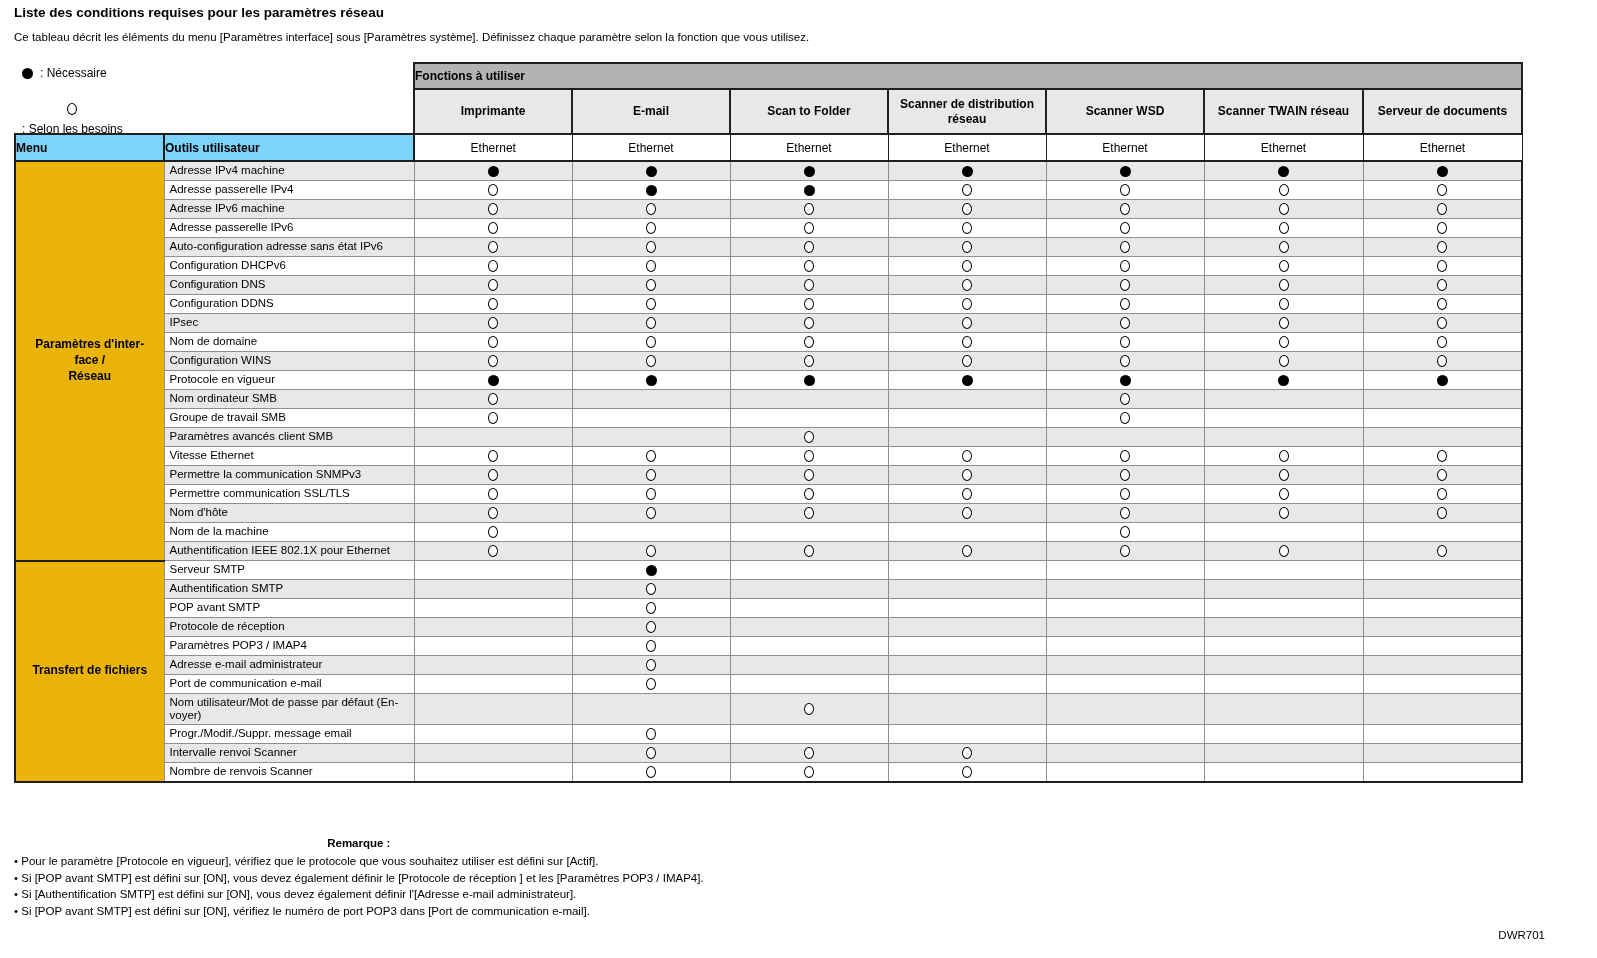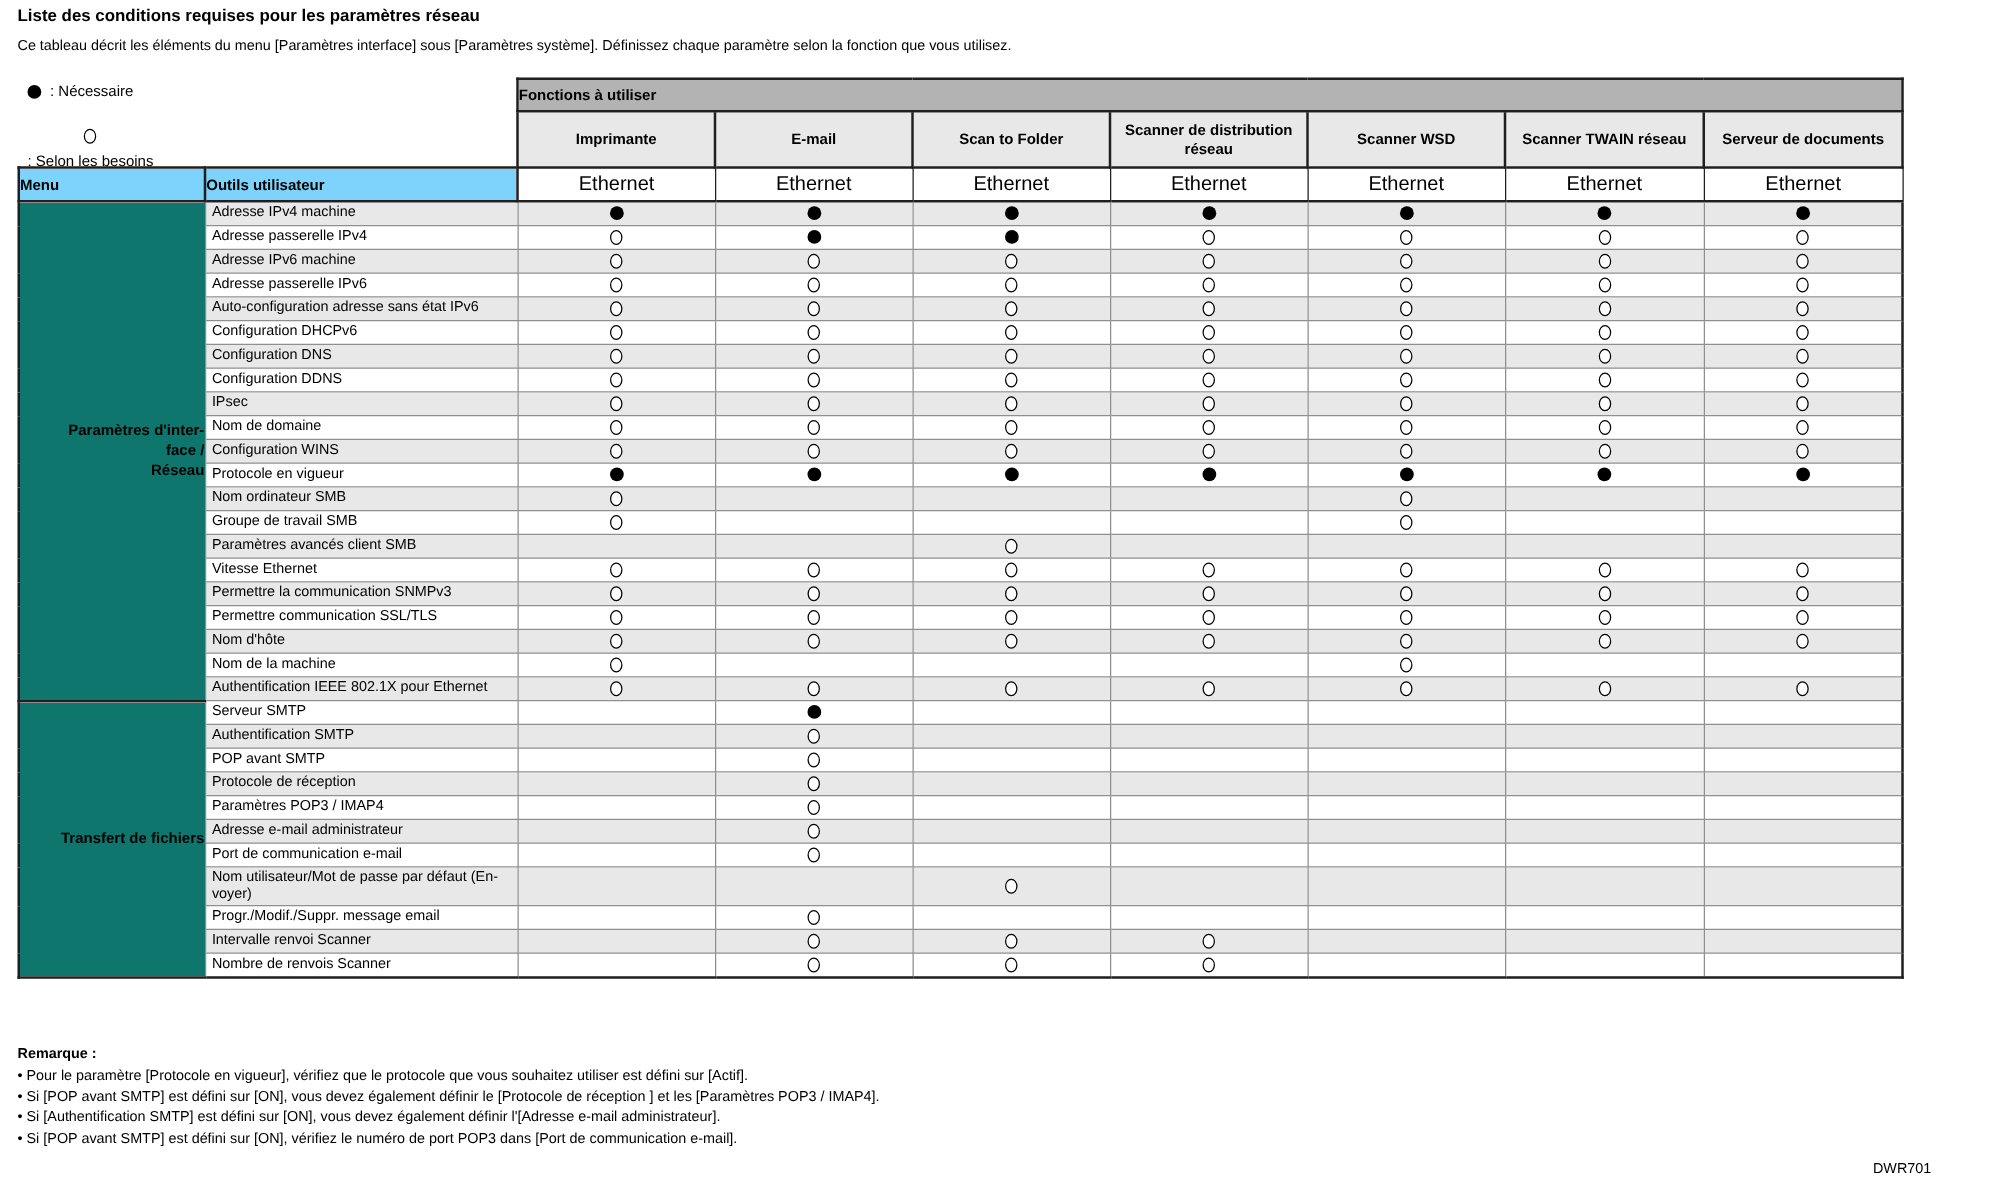--- a/index.html
+++ b/index.html
@@ -27,40 +27,40 @@
   td.fn-name{
     background:#e8e8e8;border:2px solid #1f1f1f;text-align:center;
     font-weight:bold;font-size:12px;height:43px;line-height:1.25;padding:0 6px;
   }
   td.hdr{
     background:#7dd3fc;border:2px solid #1f1f1f;text-align:left;
     font-weight:bold;font-size:12px;height:25px;
   }
   td.eth{
     background:#ffffff;border:1px solid #1f1f1f;border-top:2px solid #1f1f1f;border-bottom:2px solid #1f1f1f;
-    text-align:center;font-size:16px;height:25px;margin-top:40px;
+    text-align:center;font-size:12px;height:25px;margin-top:40px;
   }
   td.menu-cell{
-    background:#0f766e;border:1px solid #8f8f8f;border-left:2px solid #1f1f1f;
+    background:#eab308;border:1px solid #8f8f8f;border-left:2px solid #1f1f1f;
     border-top:2px solid #1f1f1f;border-bottom:2px solid #1f1f1f;
-    text-align:right;font-weight:bold;font-size:12px;white-space:pre-line;line-height:1.3;
+    text-align:center;font-weight:bold;font-size:12px;white-space:pre-line;line-height:1.3;
   }
   td.lbl{
     border:1px solid #8f8f8f;padding:0 0 0 5px;height:18px;line-height:1.15;white-space:pre-line;
   }
   td.cell{border:1px solid #8f8f8f;text-align:center;height:18px;}
   td.cell:last-child{border-right:2px solid #1f1f1f;}
   tr.shade td.lbl, tr.shade td.cell{background:#e8e8e8;}
   tr.plain td.lbl, tr.plain td.cell{background:#ffffff;}
   tr.tall td.lbl, tr.tall td.cell{height:30px;}
   tbody.last-section tr:last-child td{border-bottom:2px solid #1f1f1f;margin-left:16px;}
   .cell .dot-filled{vertical-align:middle;}
   .cell .dot-open{vertical-align:middle;}
   #notes{left:14px;top:837px;font-size:11.5px;}
-  #notes-heading{font-weight:bold;margin-bottom:4px;}
+  #notes-heading{font-weight:bold;margin-bottom:4px;text-align:center;}
   .note-item{line-height:16.5px;}
   #footer-code{top:929px;right:52px;font-size:11.5px;}
 </style>
 </head>
 <body>
 
 <div id="title" class="abs">Liste des conditions requises pour les paramètres réseau</div>
 <div id="intro" class="abs">Ce tableau décrit les éléments du menu [Paramètres interface] sous [Paramètres système]. Définissez chaque paramètre selon la fonction que vous utilisez.</div>
 
 <div id="legend-nec" class="legend-item">

